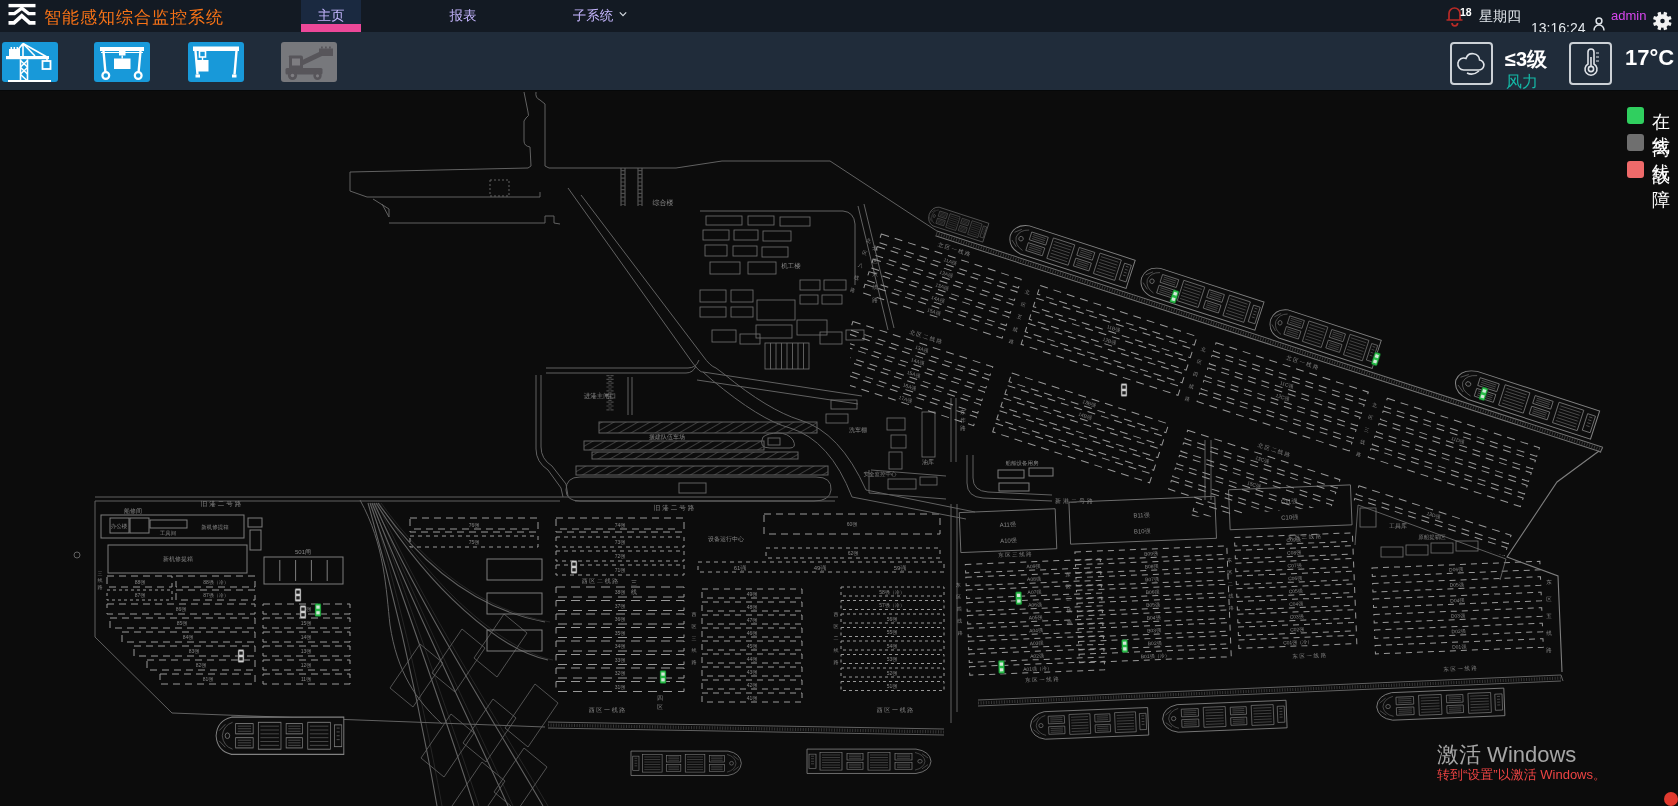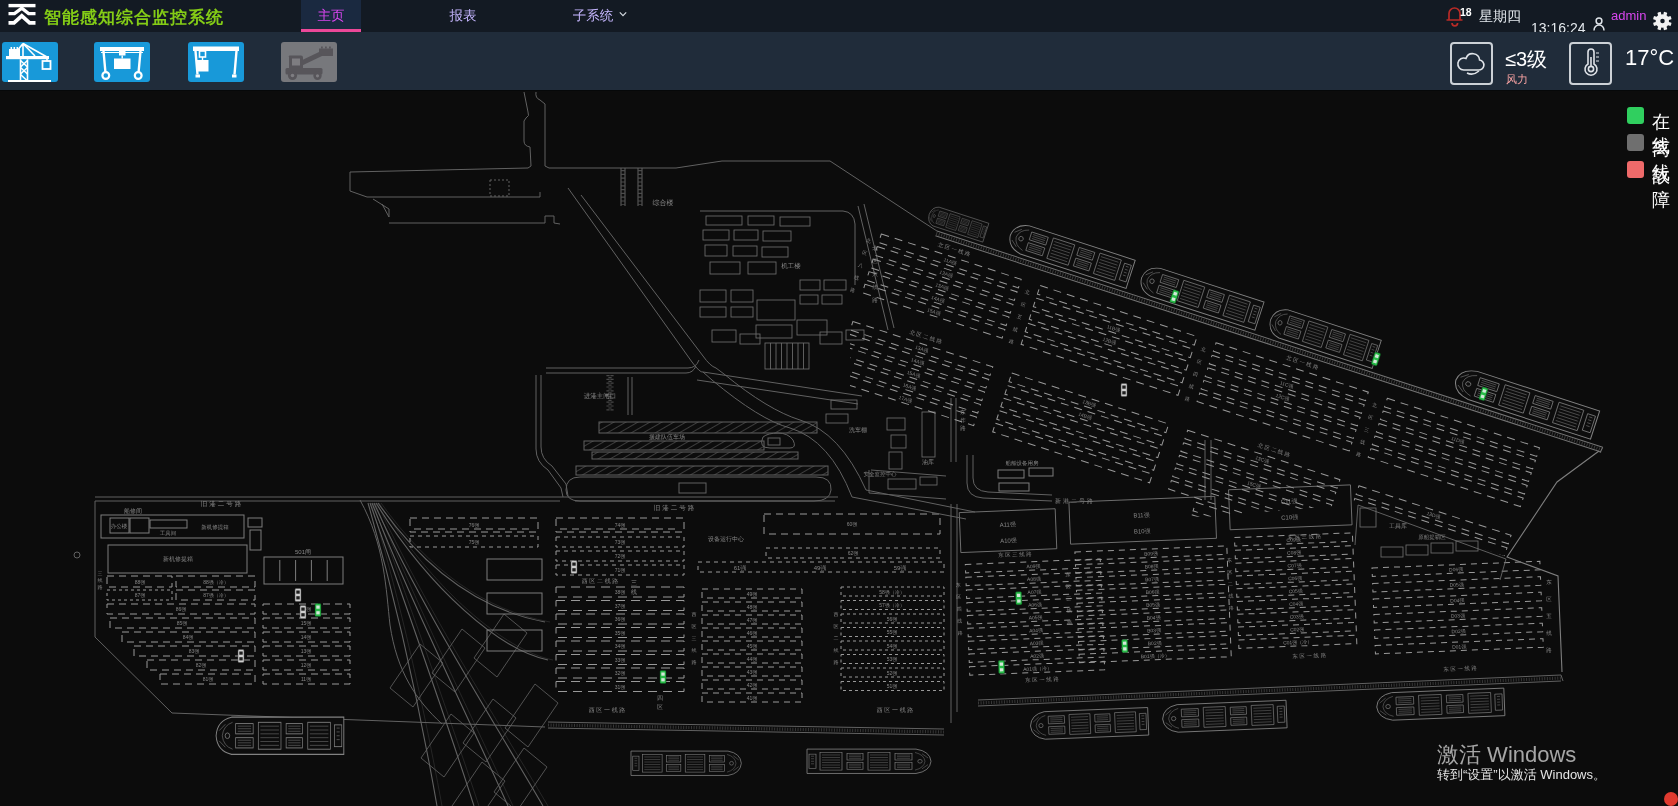--- a/index.html
+++ b/index.html
@@ -1,31 +1,31 @@
 <!DOCTYPE html>
 <html><head><meta charset="utf-8"><style>
 *{margin:0;padding:0;box-sizing:border-box}
 html,body{width:1678px;height:806px;background:#0c0c0c;overflow:hidden;font-family:"Liberation Sans",sans-serif}
 .topbar{position:absolute;left:0;top:0;width:1678px;height:32px;background:#131a23}
 .logo{position:absolute;left:8px;top:3px}
-.title{position:absolute;left:44px;top:6px;font-size:17px;font-weight:bold;color:#84cc16;letter-spacing:1px}
+.title{position:absolute;left:44px;top:6px;font-size:17px;font-weight:normal;color:#f97316;letter-spacing:1px}
 .tab{position:absolute;top:0;height:32px;line-height:32px;font-size:13.5px;color:#c4b5fd;text-align:center}
-.tab.active{background:#1a2940;color:#d946ef;border-bottom:3px solid #ec4899}
+.tab.active{background:#1a2940;color:#c4b5fd;border-bottom:8px solid #ec4899}
 .chev{display:inline-block;margin-left:6px;width:8px;height:8px;position:relative;top:-2px}
 .hright{position:absolute;top:0;height:32px;color:#e3e8ed;font-size:14px}
 .toolbar{position:absolute;left:0;top:32px;width:1678px;height:59px;background:#202c3a;border-bottom:1px solid #060809}
 .tbtn{position:absolute;top:10px;width:56px;height:40px;border-radius:3px;background:#1899d9}
 .tbtn.gray{background:#77787c}
 .wbox{position:absolute;top:10px;width:43px;height:43px;border:2px solid #ccd1d6;border-radius:4px}
-.wbig{position:absolute;color:#fff;font-size:20px;font-weight:normal}
-.wsmall{position:absolute;color:#fca5a5;font-size:11px}
+.wbig{position:absolute;color:#fff;font-size:20px;font-weight:bold}
+.wsmall{position:absolute;color:#14b8a6;font-size:16px}
 .legend{position:absolute;font-size:18px;color:#fff}
 .lsq{position:absolute;width:17px;height:17px;border-radius:3px}
 .wm1{position:absolute;left:1437px;top:740px;font-size:22px;color:#a6a6a6}
-.wm2{position:absolute;left:1437px;top:766px;font-size:13px;color:#e5e5e5}
+.wm2{position:absolute;left:1437px;top:766px;font-size:13px;color:#ef4444}
 </style></head><body>
 <svg style="position:absolute;left:0;top:91px;opacity:.9" width="1678" height="715" viewBox="0 91 1678 715" font-family="Liberation Sans, sans-serif">
     <defs>
 <g id="ship">
  <path d="M3,17 Q4,5 18,2.5 L127,2.5 L127,31.5 L18,31.5 Q4,29 3,17 Z" fill="#0e0e0e" stroke="#8f8f8f" stroke-width="0.9"></path>
  <path d="M9,17 Q10,9 19,6.5 M9,17 Q10,25 19,27.5" stroke="#767676" stroke-width=".6" fill="none"></path>
  <g stroke="#8a8a8a" stroke-width=".7" fill="none">
  <rect x="22" y="7.5" width="17" height="8"></rect>
  <rect x="22" y="18.5" width="17" height="8"></rect>
  <path d="M24,9.5 h13 M24,11.5 h13 M24,13.5 h13 M24,20.5 h13 M24,22.5 h13 M24,24.5 h13" stroke-width=".5" opacity=".9"></path>

